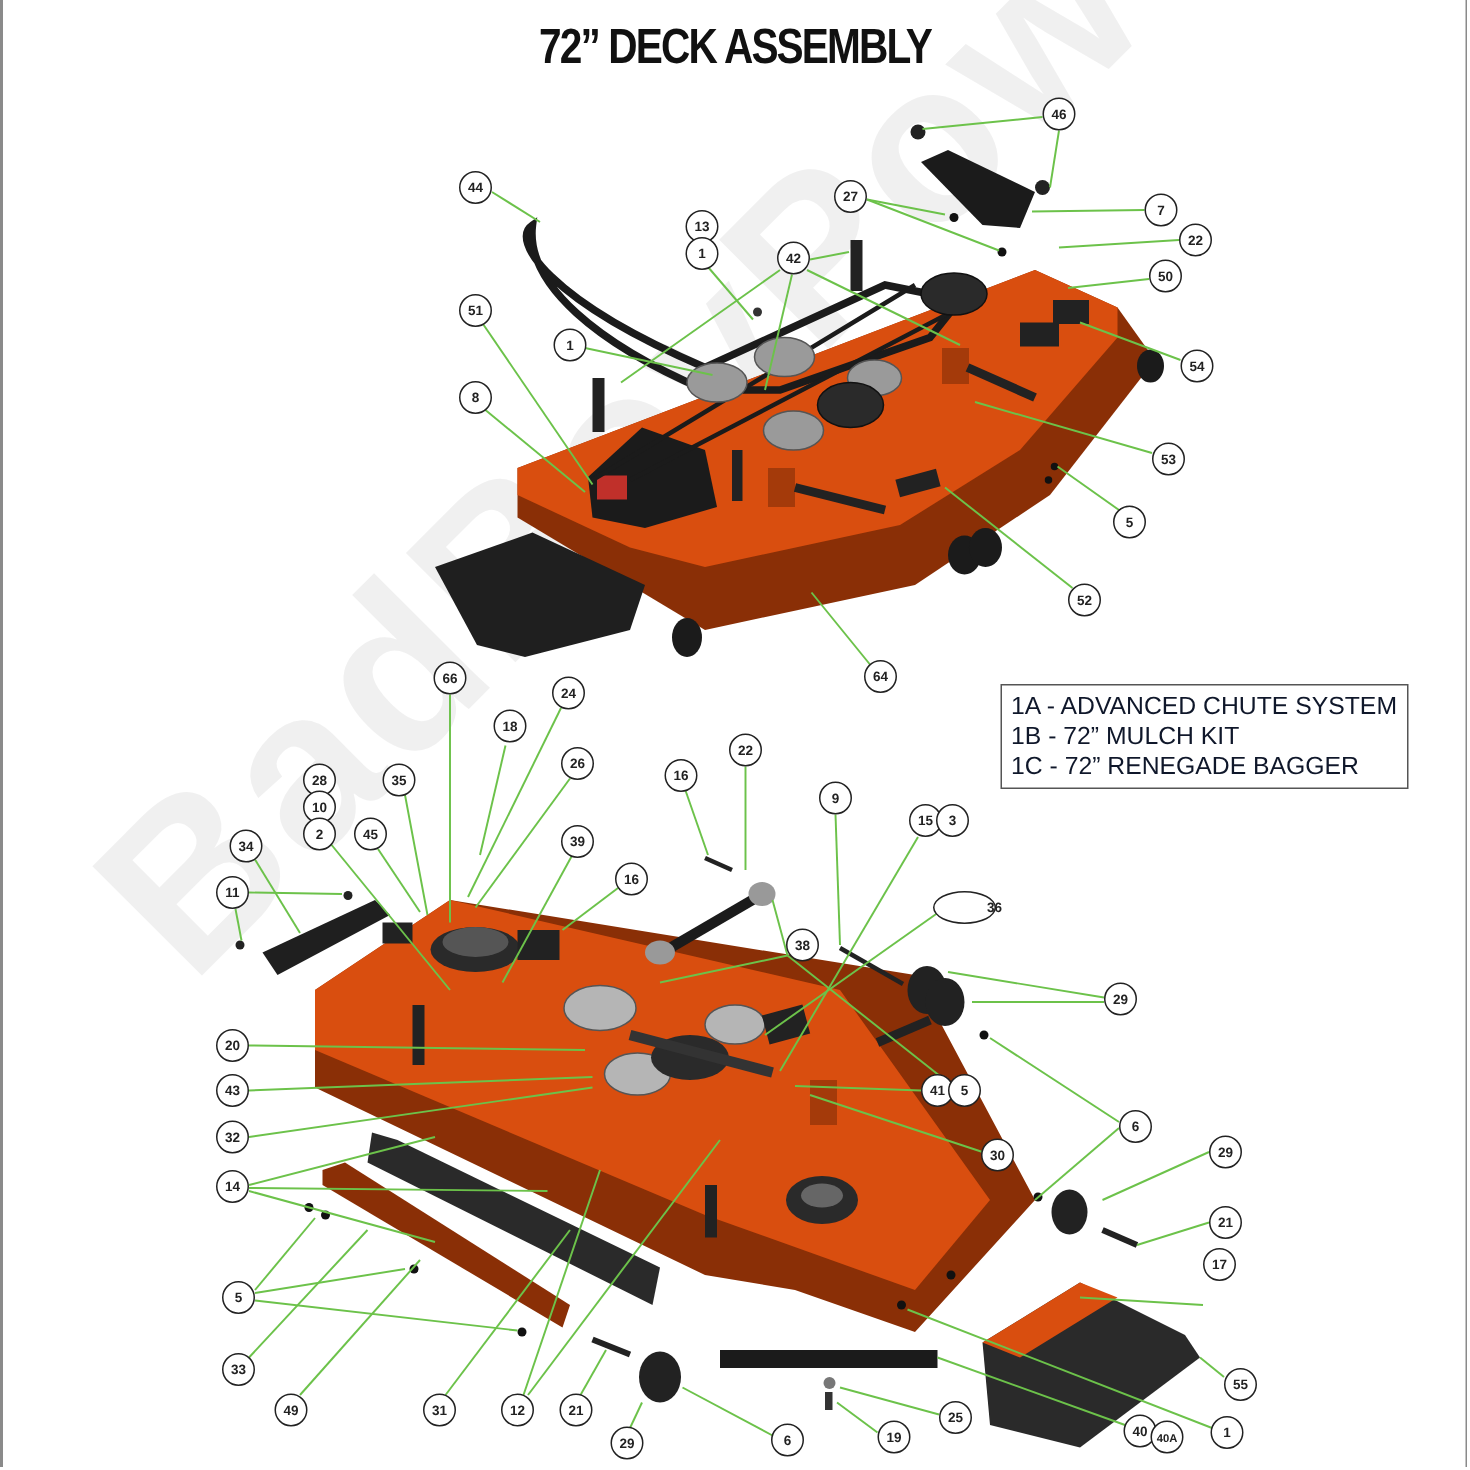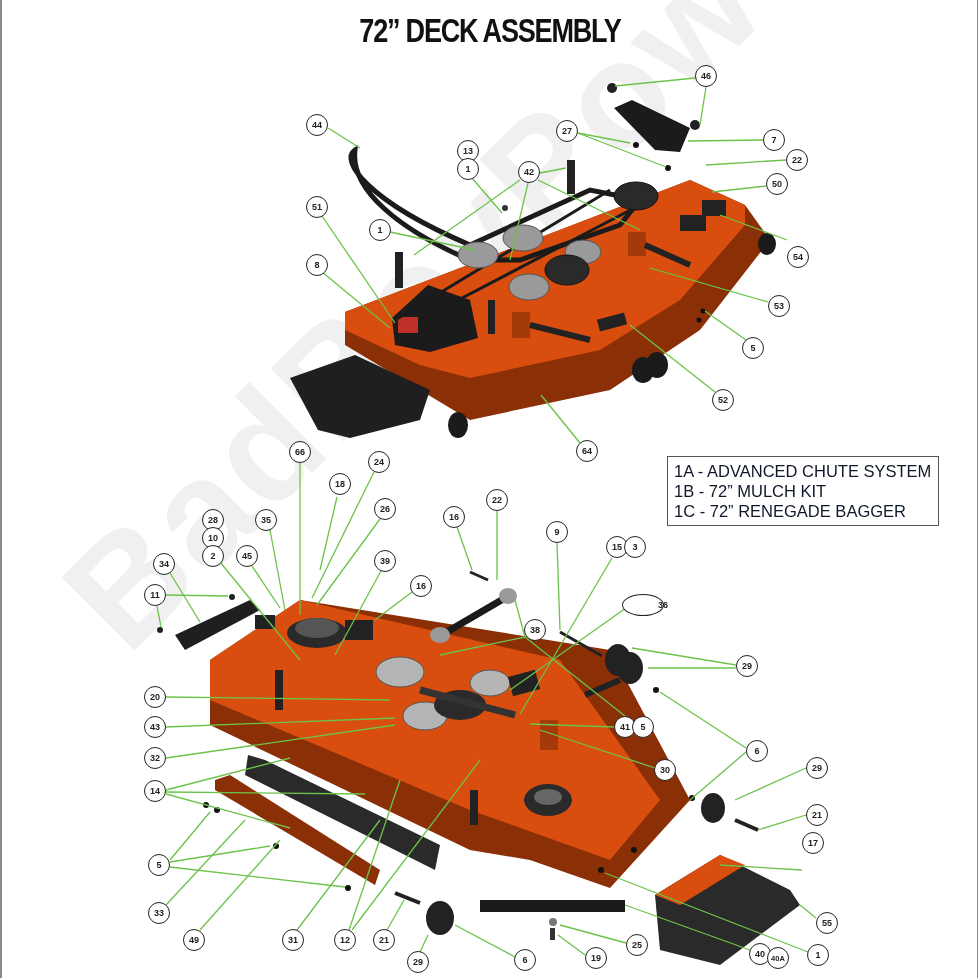--- a/index.html
+++ b/index.html
@@ -225,21 +225,21 @@
     <div class="callout" style="left: 567px; top: 131px;">27</div>
     <div class="callout" style="left: 774px; top: 140px;">7</div>
     <div class="callout" style="left: 797px; top: 160px;">22</div>
     <div class="callout" style="left: 317px; top: 125px;">44</div>
     <div class="callout" style="left: 468px; top: 151px;">13</div>
     <div class="callout" style="left: 468px; top: 169px;">1</div>
     <div class="callout" style="left: 529px; top: 172px;">42</div>
     <div class="callout" style="left: 777px; top: 184px;">50</div>
     <div class="callout" style="left: 317px; top: 207px;">51</div>
     <div class="callout" style="left: 380px; top: 230px;">1</div>
-    <div class="callout" style="left: 798px; top: 257px;">54</div>
+    <div class="callout" style="left: 798px; top: 244px;">54</div>
     <div class="callout" style="left: 317px; top: 265px;">8</div>
     <div class="callout" style="left: 779px; top: 306px;">53</div>
     <div class="callout" style="left: 753px; top: 348px;">5</div>
     <div class="callout" style="left: 723px; top: 400px;">52</div>
     <div class="callout" style="left: 587px; top: 451px;">64</div>
   </div>
 <div id="bottom-callouts">
     <div class="callout" style="left: 300px; top: 452px;">66</div>
     <div class="callout" style="left: 379px; top: 462px;">24</div>
     <div class="callout" style="left: 340px; top: 484px;">18</div>

